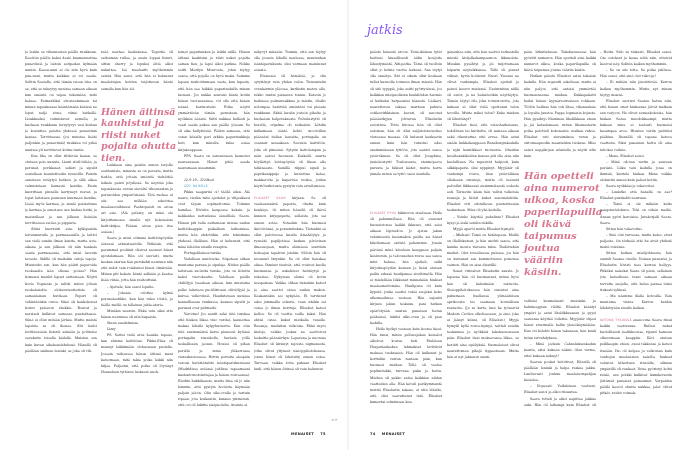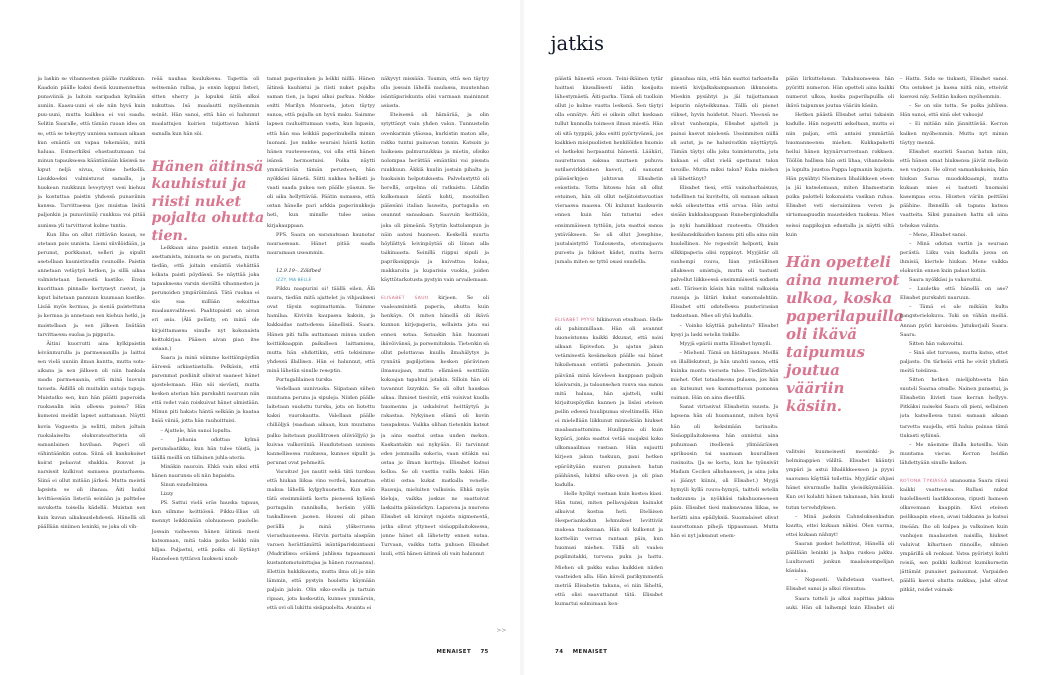--- a/index.html
+++ b/index.html
@@ -7,21 +7,21 @@
   .page { position:absolute; top:0; height:450px; width:348px; background:#fff; }
   .page.left { left:0; }
   .page.right { left:348px; }
   .col { position:absolute; font-size:3.3px; line-height:6.1px; text-align:justify; color:#333; font-family:"DejaVu Serif", serif; overflow:hidden; }
   .col p { margin:0; text-indent:6px; }
   .col p.noind { text-indent:0; }
   .lead { color:#d16d86; letter-spacing:0.2px; font-family:"DejaVu Sans", sans-serif; font-size:3px; }
   .dateline { text-indent:0; font-style:italic; margin-top:6px !important; }
   .byline { text-indent:0; color:#4aa3c8; font-family:"DejaVu Sans", sans-serif; font-size:3px; }
   .pull { position:absolute; color:#d97690; font-family:"DejaVu Serif", serif; font-style:italic; font-weight:bold; line-height:1.2; }
-  .kicker { position:absolute; left:367px; top:22px; font-family:"DejaVu Serif", serif; font-size:13px; color:#0f172a; }
+  .kicker { position:absolute; left:367px; top:22px; font-family:"DejaVu Serif", serif; font-style:italic; font-size:13px; color:#8b5cf6; }
   .folio { position:absolute; font-family:"DejaVu Sans", sans-serif; font-weight:bold; font-size:3.6px; color:#222; letter-spacing:0.3px; }
   .cont { position:absolute; font-family:"DejaVu Sans", sans-serif; font-size:4px; color:#888; }
   .gutter { position:absolute; left:347px; top:0; width:2px; height:450px; background:linear-gradient(90deg,#eee,#fafafa,#eee); }
 </style>
 </head>
 <body>
 
 <div class="page left"></div>
 <div class="page right"></div>
 <div class="gutter"></div>

